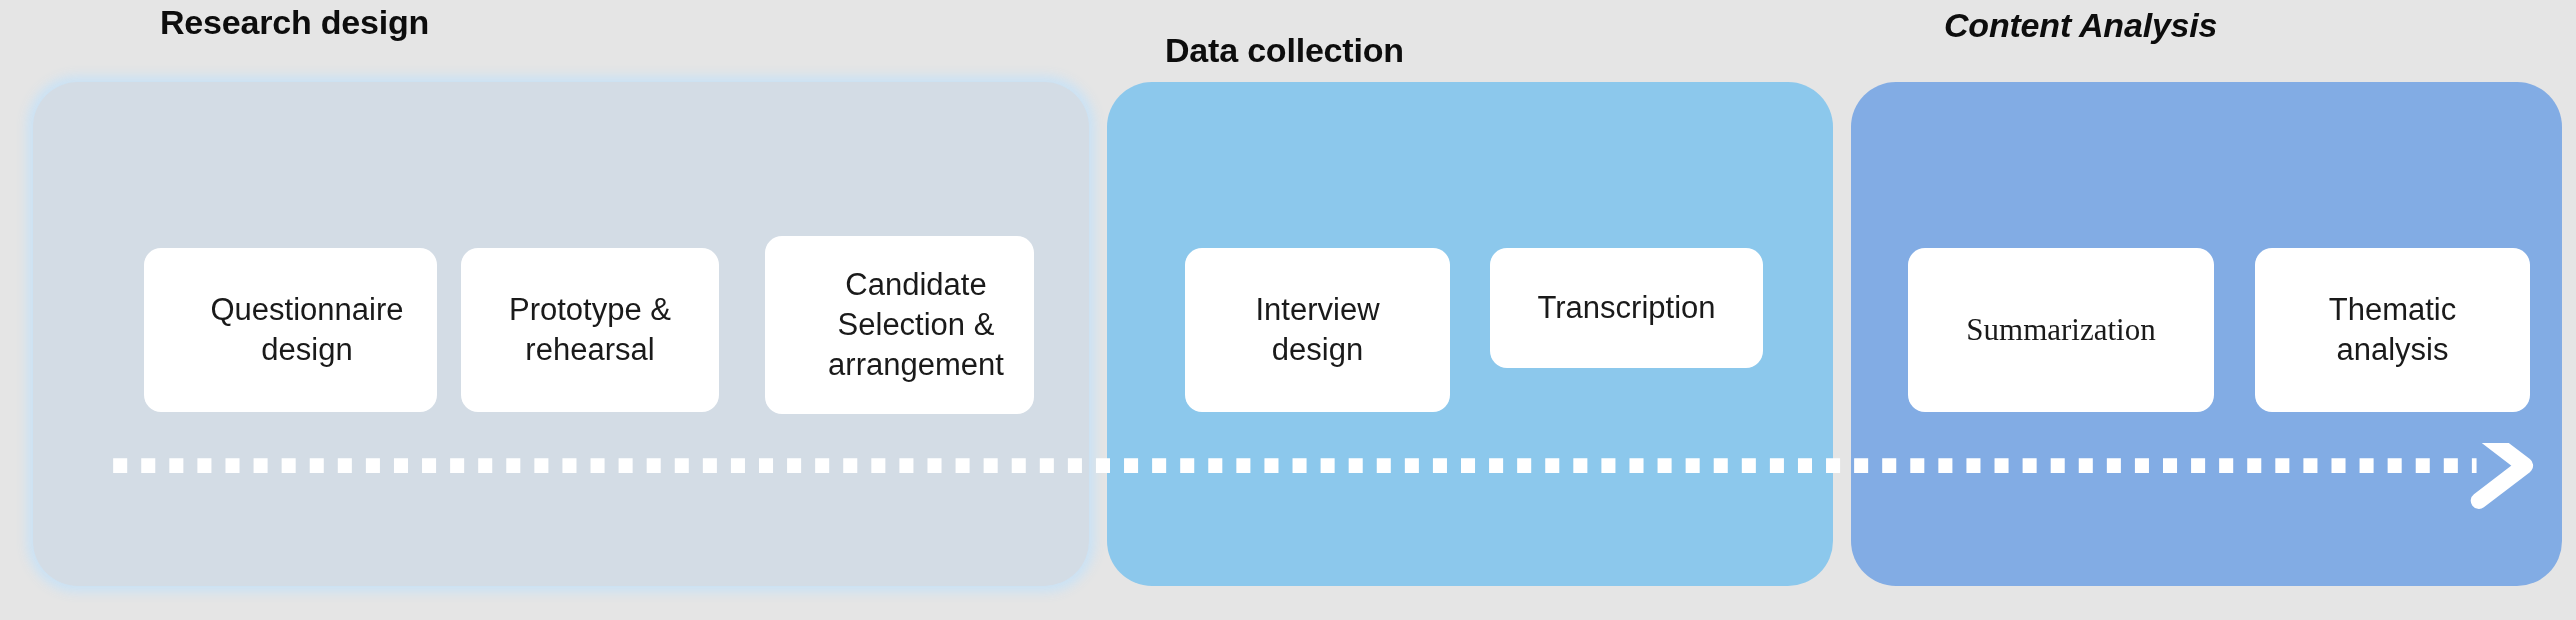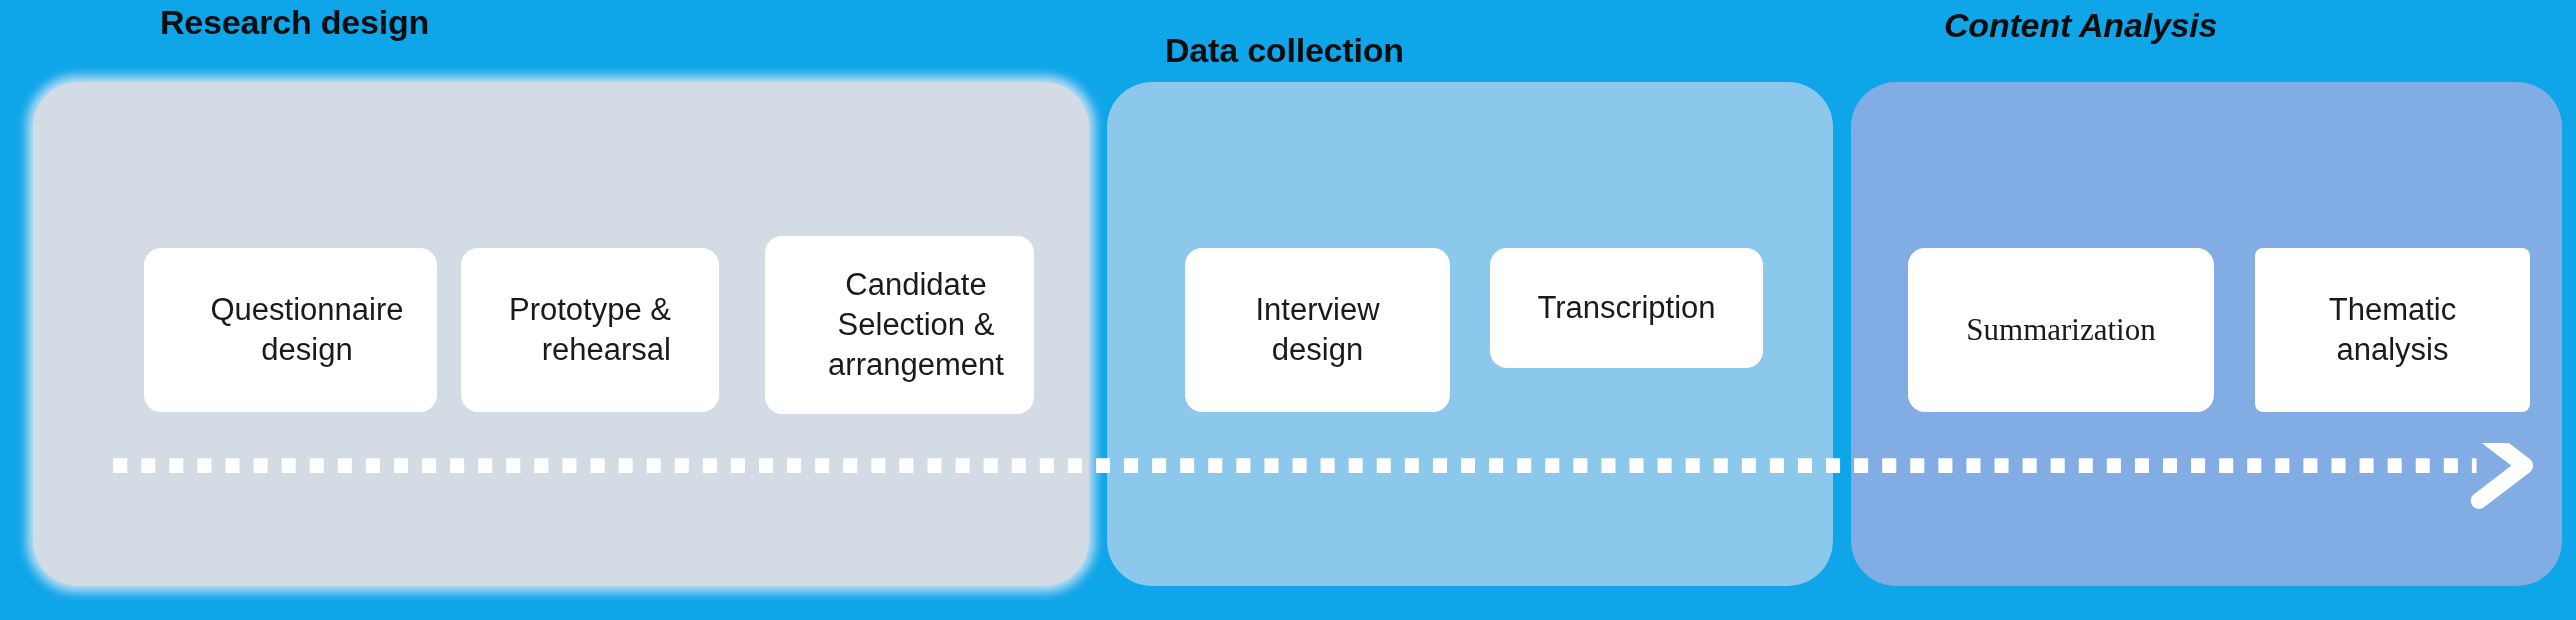--- a/index.html
+++ b/index.html
@@ -11,21 +11,21 @@
     width: 2576px;
     height: 621px;
     font-family: "Liberation Sans", sans-serif;
     overflow: hidden;
   }
 
   #canvas {
     position: relative;
     width: 2576px;
     height: 621px;
-    background: #0ea5e9;
+    background: #e5e5e5;
   }
 
   
   .stage-title {
     position: absolute;
     font-size: 34px;
     font-weight: bold;
     color: #0d0d0d;
     letter-spacing: -0.2px;
     white-space: nowrap;
@@ -83,28 +83,28 @@
     color: #1a1a1a;
     font-size: 31px;
     line-height: 1.28;
     padding: 4.7px 11px;
     box-sizing: border-box;
   }
   .step-label { display: block; }
 
   
   #step-1-1 { left: 144px;  top: 248px; width: 293px; height: 164px; padding-left: 44px; }
-  #step-1-2 { left: 461px;  top: 248px; width: 258px; height: 164px; text-align: right; }
+  #step-1-2 { left: 461px;  top: 248px; width: 258px; height: 164px; }
   #step-1-3 { left: 765px;  top: 236px; width: 269px; height: 178px; font-size: 31px; padding-left: 44px; }
   
   #step-2-1 { left: 1185px; top: 248px; width: 265px; height: 164px; }
   #step-2-2 { left: 1490px; top: 248px; width: 273px; height: 120px; }
   
   #step-3-1 { left: 1908px; top: 248px; width: 306px; height: 164px; font-family: Liberation Serif, serif; }
-  #step-3-2 { left: 2255px; top: 248px; width: 275px; height: 164px; border-radius: 8px; }
+  #step-3-2 { left: 2255px; top: 248px; width: 275px; height: 164px; }
 </style>
 </head>
 <body>
 
 <div id="canvas">
 
   <div class="stage-panel" id="panel-1"></div>
   <div class="stage-panel" id="panel-2"></div>
   <div class="stage-panel" id="panel-3"></div>
 

